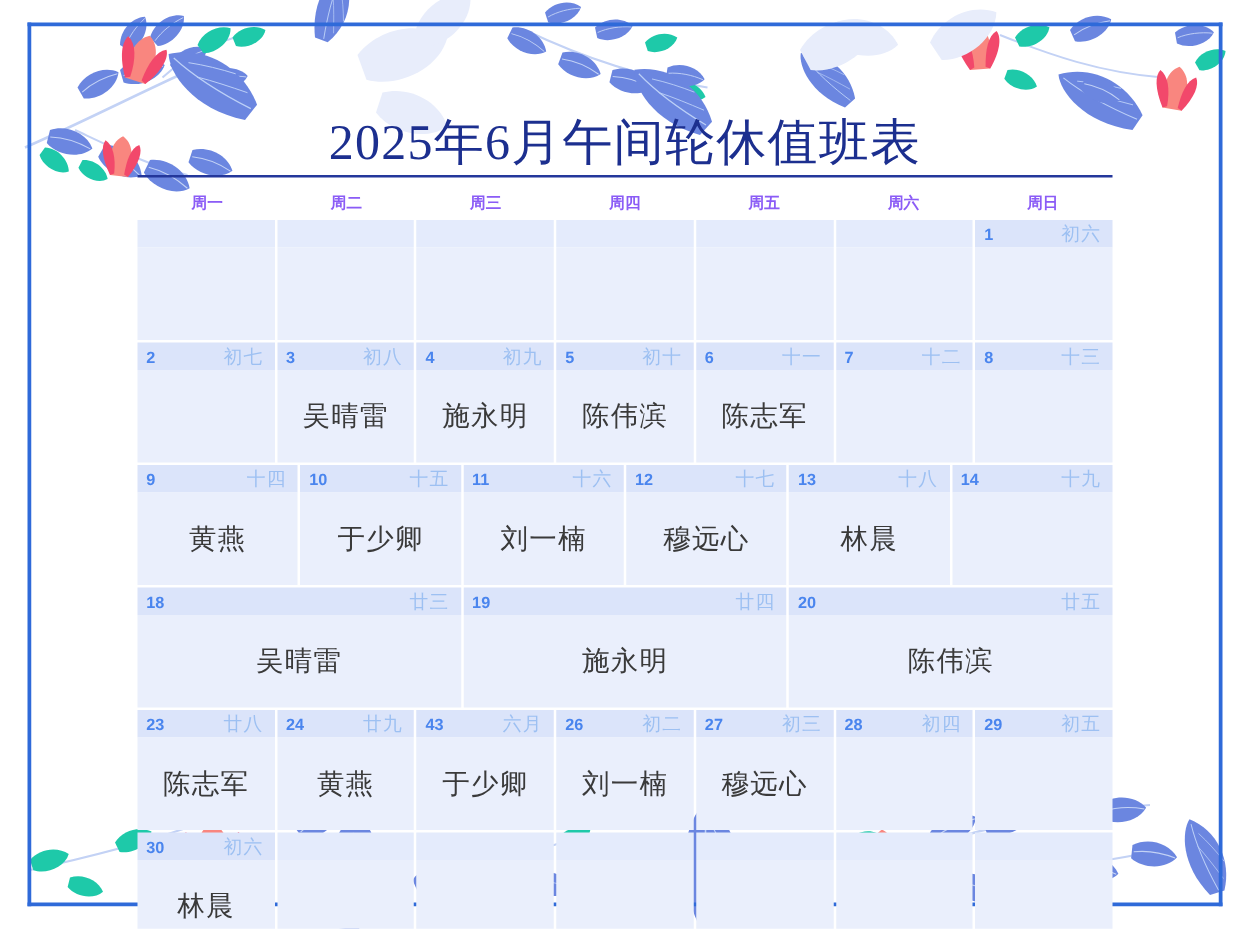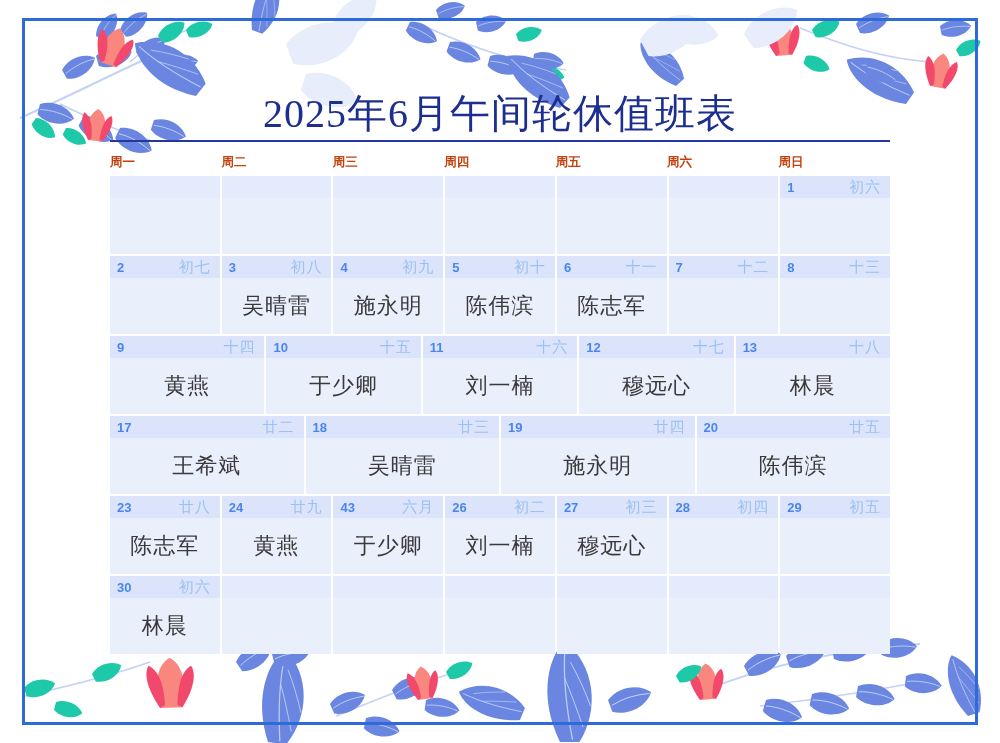--- a/index.html
+++ b/index.html
@@ -52,24 +52,24 @@
   .cal{
     position:absolute;left:110px;top:148px;width:780px;
   }
   .weekdays{
     display:flex;
     height:28px;
     align-items:center;
   }
   .weekday{
     flex:1 1 0;
-    text-align:left;
+    text-align:center;
     font-size:12.5px;
     font-weight:bold;
-    color:#c2410c;
+    color:#8b5cf6;
     font-family:"Liberation Serif","DejaVu Serif",serif;
   }
   .week{
     display:flex;
     margin-bottom:2px;
   }
   .cell{
     flex:1 1 0;
     margin-right:2px;
     display:flex;
@@ -94,21 +94,21 @@
   }
   .lunar{
     margin-left:auto;
     font-size:15px;
     color:#9dc0f2;
     font-family:"Liberation Serif","DejaVu Serif",serif;
     letter-spacing:1px;
     padding-right:2px;
   }
   .cell-body{
-    height:56px;
+    height:74px;
     background:#eaeffc;
     display:flex;
     align-items:center;
     justify-content:center;
   }
   .name{
     font-family:"Liberation Serif","DejaVu Serif",serif;
     font-size:22px;
     color:#3a3a3a;
     letter-spacing:1px;
@@ -445,31 +445,31 @@
           </div>
           <div class="cell">
             <div class="cell-head">
               <span class="daynum">13</span>
               <span class="lunar">十八</span>
             </div>
             <div class="cell-body">
               <span class="name">林晨</span>
             </div>
           </div>
+          <div class="cell">
+            <div class="cell-head">
+              <span class="daynum">14</span>
+              <span class="lunar">十九</span>
+            </div>
+            <div class="cell-body">
+              <span class="name"></span>
+            </div>
+          </div>
         </div>
         <div class="week">
-          <div class="cell">
-            <div class="cell-head">
-              <span class="daynum">17</span>
-              <span class="lunar">廿二</span>
-            </div>
-            <div class="cell-body">
-              <span class="name">王希斌</span>
-            </div>
-          </div>
           <div class="cell">
             <div class="cell-head">
               <span class="daynum">18</span>
               <span class="lunar">廿三</span>
             </div>
             <div class="cell-body">
               <span class="name">吴晴雷</span>
             </div>
           </div>
           <div class="cell">

